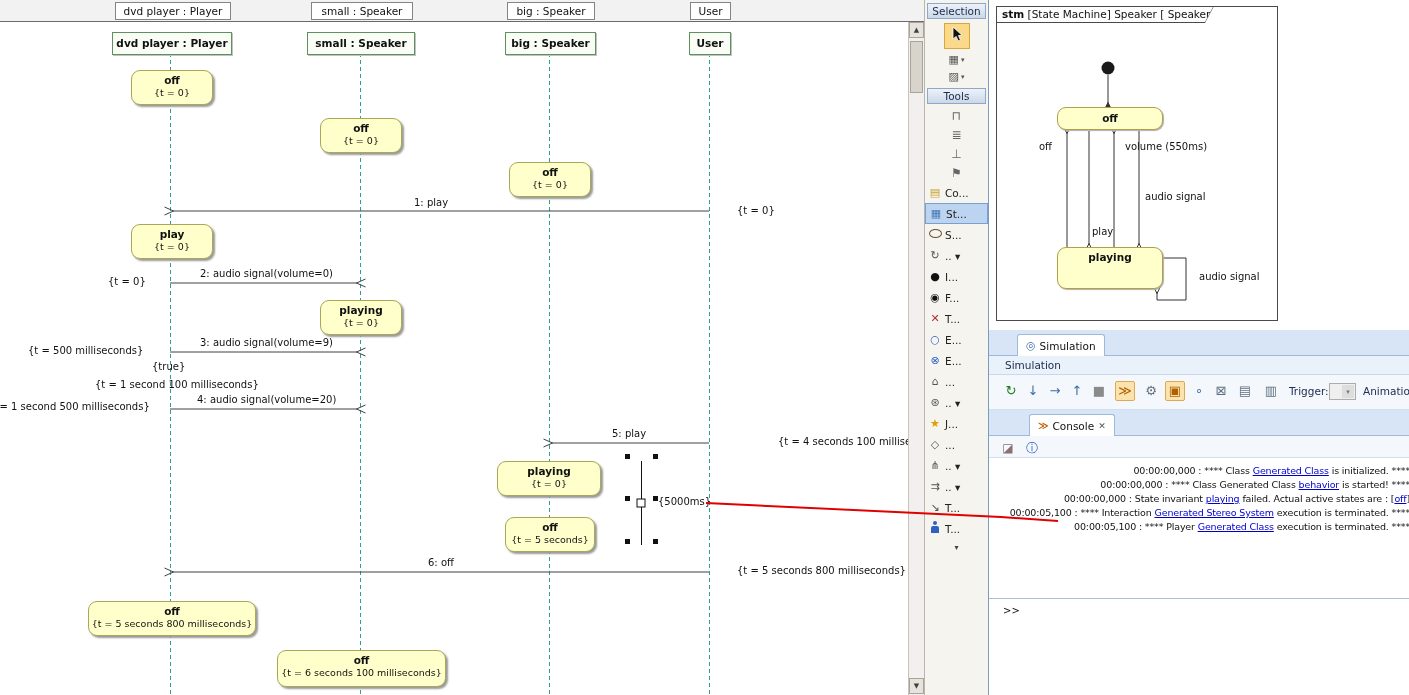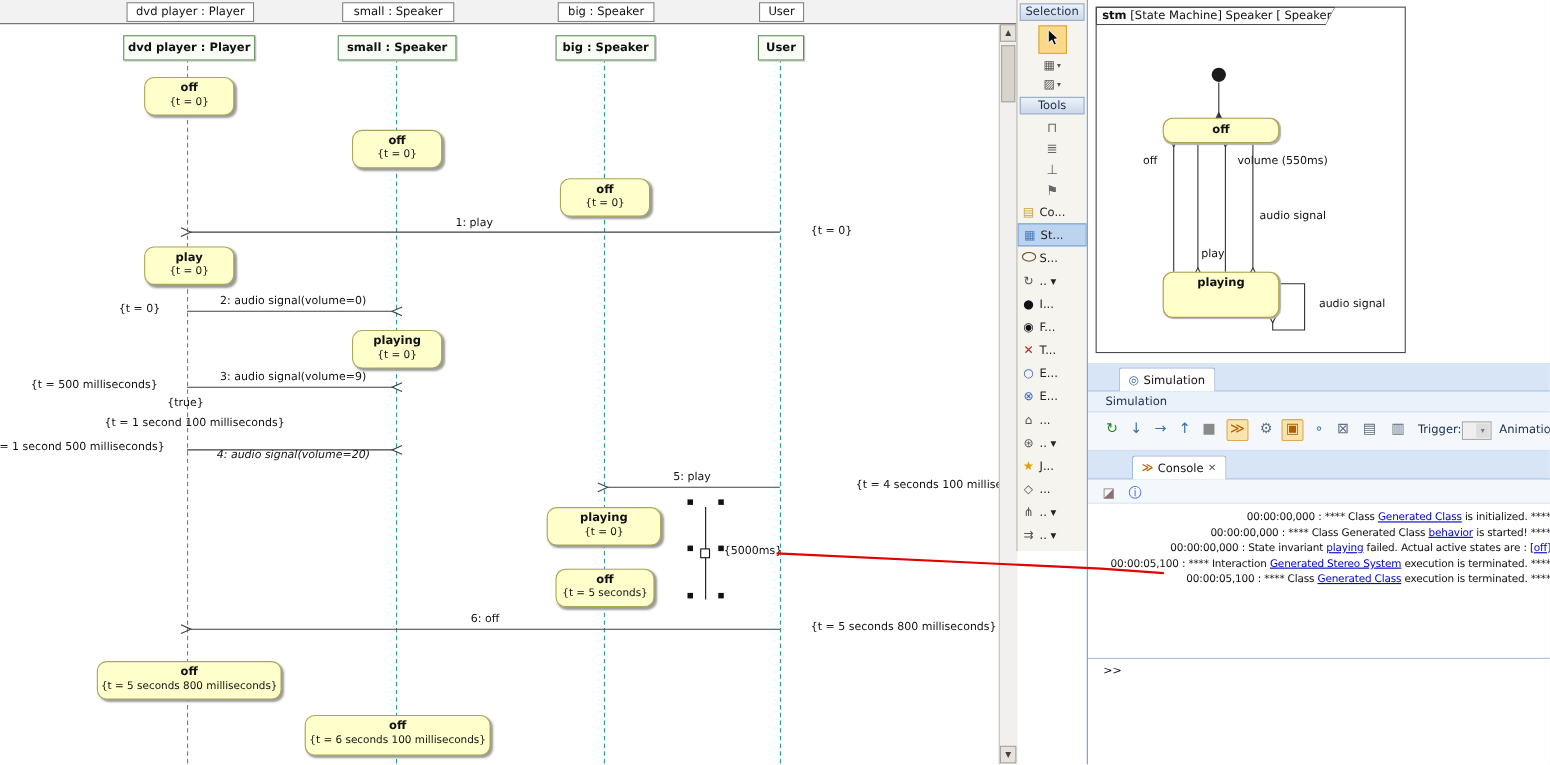--- a/index.html
+++ b/index.html
@@ -16,21 +16,21 @@
          box-shadow:2px 2px 2px #9a9a9a;text-align:center;font-size:10px;padding-top:3px;box-sizing:border-box;white-space:nowrap;}
   .state b{display:block;font-size:10.5px;line-height:13px;}
   .state .t{font-size:9.5px;line-height:12px;}
   .mlabel,.note{position:absolute;font-size:10px;white-space:nowrap;color:#111;}
   
   #vscroll{position:absolute;left:908px;top:22px;width:16px;height:673px;background:#F1F0EE;border-left:1px solid #C8C4BC;}
   .sbtn{position:absolute;left:0;width:15px;height:16px;background:#E6E3DD;border:1px solid #A8A49C;box-sizing:border-box;
         font-size:7px;line-height:14px;text-align:center;color:#404040;}
   #sthumb{position:absolute;left:1px;top:19px;width:13px;height:52px;background:#D8D4CC;border:1px solid #A8A49C;box-sizing:border-box;}
   
-  #palette{position:absolute;left:924px;top:0;width:64px;height:501px;background:#F6F4EF;border-left:1px solid #BAB6AE;box-sizing:border-box;overflow:hidden;}
+  #palette{position:absolute;left:924px;top:0;width:64px;height:695px;background:#F6F4EF;border-left:1px solid #BAB6AE;box-sizing:border-box;overflow:hidden;}
   .phdr{margin:3px 2px 2px 2px;height:14px;line-height:14px;text-align:center;font-size:10.5px;color:#203050;
         background:linear-gradient(#EDF2F9,#CBD8E8);border:1px solid #8FA8C8;}
   .cursor-row{height:30px;display:flex;align-items:center;justify-content:center;}
   .cursor-box{width:24px;height:24px;background:#FAD98A;border:1px solid #D8A840;display:flex;align-items:center;justify-content:center;}
   .grid-row{height:17px;display:flex;align-items:center;justify-content:center;gap:2px;font-size:11px;color:#555;}
   .grid-row .dd{font-size:7px;color:#555;}
   .tool-row{height:19px;display:flex;align-items:center;justify-content:center;font-size:12px;color:#666;}
   .pitem{height:21px;display:flex;align-items:center;gap:3px;padding-left:3px;font-size:10.5px;color:#222;white-space:nowrap;}
   .pitem.sel{background:#BCD4F0;border:1px solid #78A0D0;box-sizing:border-box;}
   .pic{display:inline-block;width:14px;text-align:center;font-size:11px;}
@@ -127,21 +127,21 @@
     <div class="state" style="left:131px;top:224px;width:82px;height:35px;"><b>play</b><span class="t">{t = 0}</span></div>
     <div class="state" style="left:320px;top:300px;width:82px;height:35px;"><b>playing</b><span class="t">{t = 0}</span></div>
     <div class="state" style="left:497px;top:461px;width:104px;height:35px;"><b>playing</b><span class="t">{t = 0}</span></div>
     <div class="state" style="left:505px;top:517px;width:90px;height:35px;"><b>off</b><span class="t">{t = 5 seconds}</span></div>
     <div class="state" style="left:88px;top:601px;width:168px;height:35px;"><b>off</b><span class="t">{t = 5 seconds 800 milliseconds}</span></div>
     <div class="state" style="left:277px;top:650px;width:169px;height:37px;"><b>off</b><span class="t">{t = 6 seconds 100 milliseconds}</span></div>
 
     <div class="mlabel" style="left:414px;top:197px;">1: play</div>
     <div class="mlabel" style="left:200px;top:268px;">2: audio signal(volume=0)</div>
     <div class="mlabel" style="left:200px;top:337px;">3: audio signal(volume=9)</div>
-    <div class="mlabel" style="left:197px;top:408px;font-style:italic;">4: audio signal(volume=20)</div>
+    <div class="mlabel" style="left:197px;top:394px;">4: audio signal(volume=20)</div>
     <div class="mlabel" style="left:612px;top:428px;">5: play</div>
     <div class="mlabel" style="left:428px;top:557px;">6: off</div>
 
     <div class="note" style="left:737px;top:205px;">{t = 0}</div>
     <div class="note" style="left:108px;top:276px;">{t = 0}</div>
     <div class="note" style="left:28px;top:345px;">{t = 500 milliseconds}</div>
     <div class="note" style="left:152px;top:361px;">{true}</div>
     <div class="note" style="left:95px;top:379px;">{t = 1 second 100 milliseconds}</div>
     <div class="note" style="left:-14px;top:401px;">{t = 1 second 500 milliseconds}</div>
     <div class="note" style="left:737px;top:436px;margin-left:41px;">{t = 4 seconds 100 milliseconds}</div>
@@ -333,21 +333,21 @@
     <div class="toolbar" style="top:436px;height:22px;">
       <span class="ctoolicon" style="left:10px;color:#8a7070;">◪</span>
       <span class="ctoolicon" style="left:34px;color:#3060C0;">ⓘ</span>
     </div>
 
     <div id="consolebox">
       <div class="cline"><span>00:00:00,000 : **** Class </span><span class="lnk">Generated Class</span><span> is initialized. ****</span></div>
       <div class="cline"><span>00:00:00,000 : **** Class Generated Class </span><span class="lnk">behavior</span><span> is started! ****</span></div>
       <div class="cline"><span>00:00:00,000 : State invariant </span><span class="lnk">playing</span><span> failed. Actual active states are : [</span><span class="lnk">off</span><span>]</span></div>
       <div class="cline"><span>00:00:05,100 : **** Interaction </span><span class="lnk">Generated Stereo System</span><span> execution is terminated. ****</span></div>
-      <div class="cline"><span>00:00:05,100 : **** Class </span><span class="lnk">Generated Class</span><span> execution is terminated. ****</span></div>
+      <div class="cline"><span>00:00:05,100 : **** Player </span><span class="lnk">Generated Class</span><span> execution is terminated. ****</span></div>
     </div>
 
     <div id="consoleinput">
       <span>&gt;&gt;</span>
     </div>
   </div>
 
   <svg id="redsvg" width="1409" height="695">
     <polyline points="706,503 1001,517 1058,521" fill="none" stroke="#E10000" stroke-width="2"></polyline>
   </svg>

